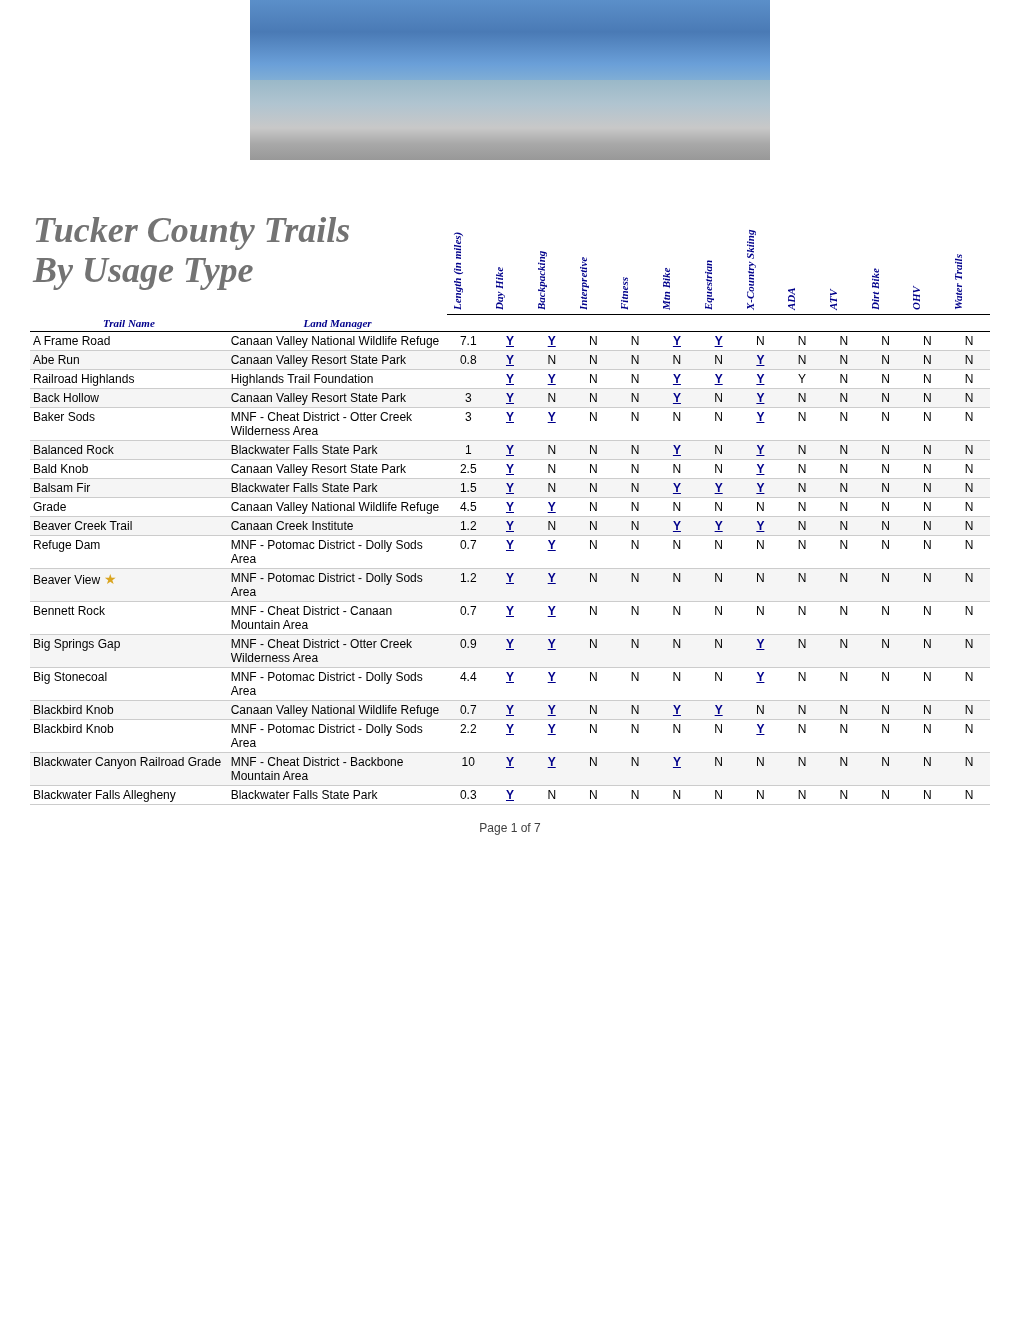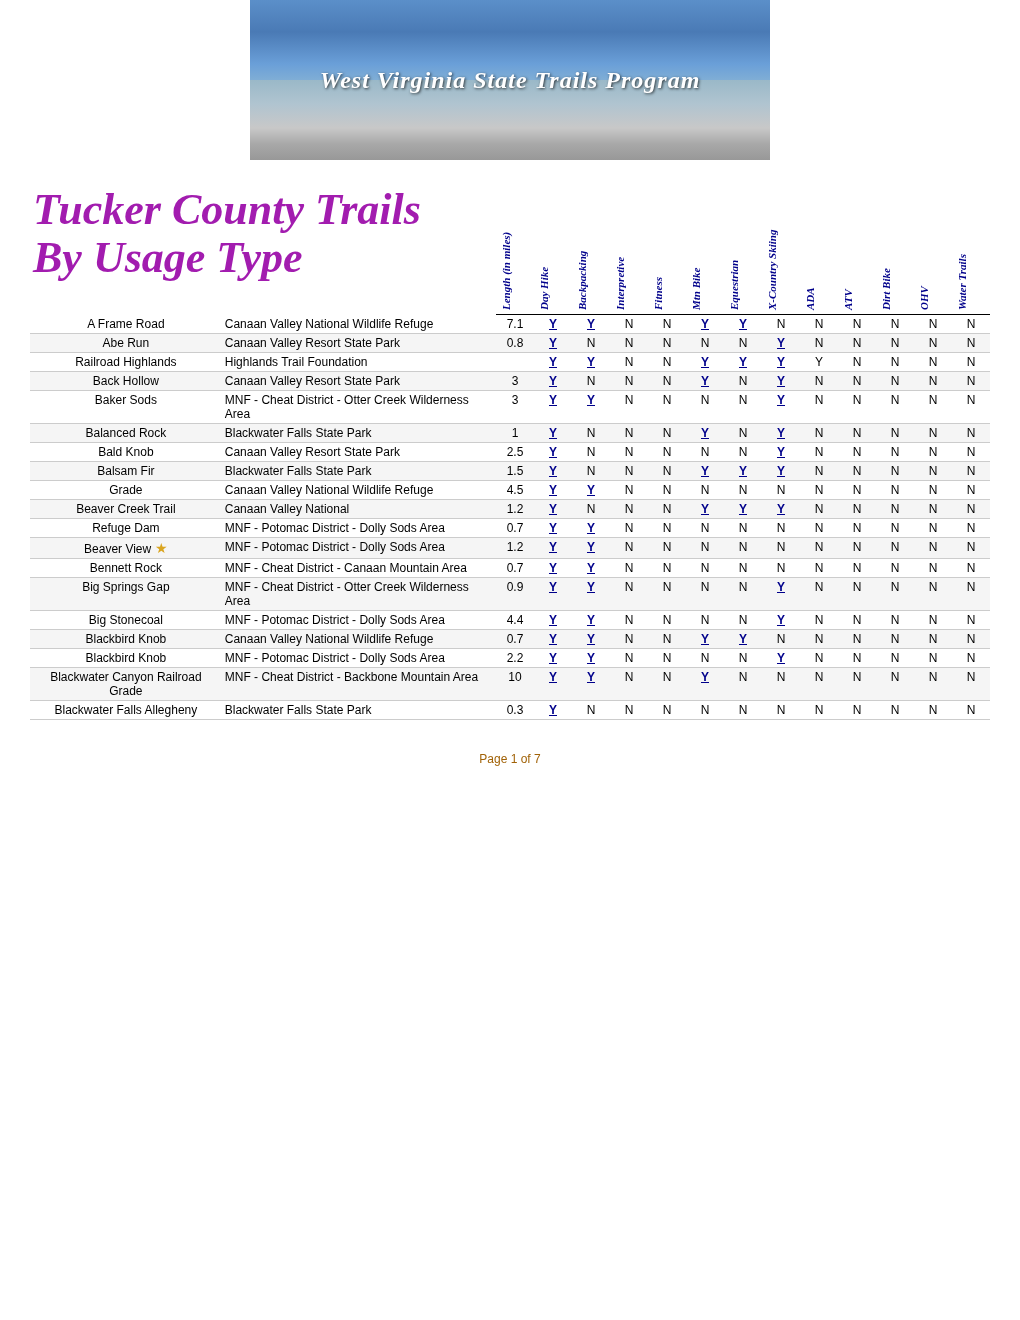--- a/index.html
+++ b/index.html
@@ -41,27 +41,27 @@
       letter-spacing: 1px;
       font-family: Georgia, serif;
     }
 
     
     .main-content {
       padding: 20px 30px 20px 30px;
     }
 
     .page-title {
-      font-size: 44px;
+      font-size: 36px;
       font-style: italic;
       font-weight: bold;
-      color: #a21caf;
+      color: #737373;
       font-family: Georgia, serif;
       line-height: 1.1;
-      margin-bottom: 32px;
+      margin-bottom: 24px;
     }
 
     
     .trail-table {
       width: 100%;
       border-collapse: collapse;
       font-size: 12px;
     }
 
     .trail-table th {
@@ -121,21 +121,20 @@
       vertical-align: top;
       font-size: 12px;
       color: #000;
       border-bottom: 1px solid #ccc;
     }
 
     .td-trail-name {
       font-weight: normal;
       padding: 4px 8px 4px 0;
       vertical-align: top;
-      text-align: center;
     }
 
     .td-land-manager {
       padding: 4px 8px;
       vertical-align: top;
     }
 
     .td-number {
       text-align: center;
       vertical-align: top;
@@ -158,38 +157,37 @@
       color: #000;
     }
 
     .star-icon {
       color: #DAA520;
       font-size: 14px;
     }
 
     .page-number {
       text-align: center;
-      margin-top: 32px;
+      margin-top: 16px;
       font-size: 12px;
-      color: #a16207;
+      color: #404040;
     }
 
     
     .trail-table tbody tr:nth-child(even) {
       background-color: #f5f5f5;
     }
   </style>
 </head>
 <body>
 
 <div>
   <div class="header-image">
     <div class="header-image-rocks"></div>
 
-    <span class="header-title">West Virginia State Trails Program</span>
   </div>
 </div>
 
 <div class="main-content">
 
   <table class="trail-table">
     <thead>
       <tr>
         <th colspan="2" style="text-align:left; padding-bottom: 0; vertical-align:bottom; border-bottom: none;">
           <div class="page-title">
@@ -230,20 +228,37 @@
         <th class="th-rotated-cell">
           <div class="col-header-rotated">Dirt Bike</div>
         </th>
         <th class="th-rotated-cell">
           <div class="col-header-rotated">OHV</div>
         </th>
         <th class="th-rotated-cell">
           <div class="col-header-rotated">Water Trails</div>
         </th>
       </tr>
+      <tr>
+        <th class="th-trail-name">Trail Name</th>
+        <th class="th-land-manager">Land Manager</th>
+        <th style="border-bottom:1px solid #000;"></th>
+        <th style="border-bottom:1px solid #000;"></th>
+        <th style="border-bottom:1px solid #000;"></th>
+        <th style="border-bottom:1px solid #000;"></th>
+        <th style="border-bottom:1px solid #000;"></th>
+        <th style="border-bottom:1px solid #000;"></th>
+        <th style="border-bottom:1px solid #000;"></th>
+        <th style="border-bottom:1px solid #000;"></th>
+        <th style="border-bottom:1px solid #000;"></th>
+        <th style="border-bottom:1px solid #000;"></th>
+        <th style="border-bottom:1px solid #000;"></th>
+        <th style="border-bottom:1px solid #000;"></th>
+        <th style="border-bottom:1px solid #000;"></th>
+      </tr>
     </thead>
     <tbody id="trail-tbody">
     <tr>
           <td class="td-trail-name">A Frame Road</td>
           <td class="td-land-manager">Canaan Valley National Wildlife Refuge</td>
           <td class="td-number">7.1</td>
           <td class="td-value"><span class="y-link">Y</span></td>
           <td class="td-value"><span class="y-link">Y</span></td>
           <td class="td-value"><span class="n-val">N</span></td>
           <td class="td-value"><span class="n-val">N</span></td>
@@ -387,21 +402,21 @@
           <td class="td-value"><span class="n-val">N</span></td>
           <td class="td-value"><span class="n-val">N</span></td>
           <td class="td-value"><span class="n-val">N</span></td>
           <td class="td-value"><span class="n-val">N</span></td>
           <td class="td-value"><span class="n-val">N</span></td>
           <td class="td-value"><span class="n-val">N</span></td>
           <td class="td-value"><span class="n-val">N</span></td>
         </tr>
         <tr>
           <td class="td-trail-name">Beaver Creek Trail</td>
-          <td class="td-land-manager">Canaan Valley National</td>
+          <td class="td-land-manager">Canaan Creek Institute</td>
           <td class="td-number">1.2</td>
           <td class="td-value"><span class="y-link">Y</span></td>
           <td class="td-value"><span class="n-val">N</span></td>
           <td class="td-value"><span class="n-val">N</span></td>
           <td class="td-value"><span class="n-val">N</span></td>
           <td class="td-value"><span class="y-link">Y</span></td>
           <td class="td-value"><span class="y-link">Y</span></td>
           <td class="td-value"><span class="y-link">Y</span></td>
           <td class="td-value"><span class="n-val">N</span></td>
           <td class="td-value"><span class="n-val">N</span></td>

